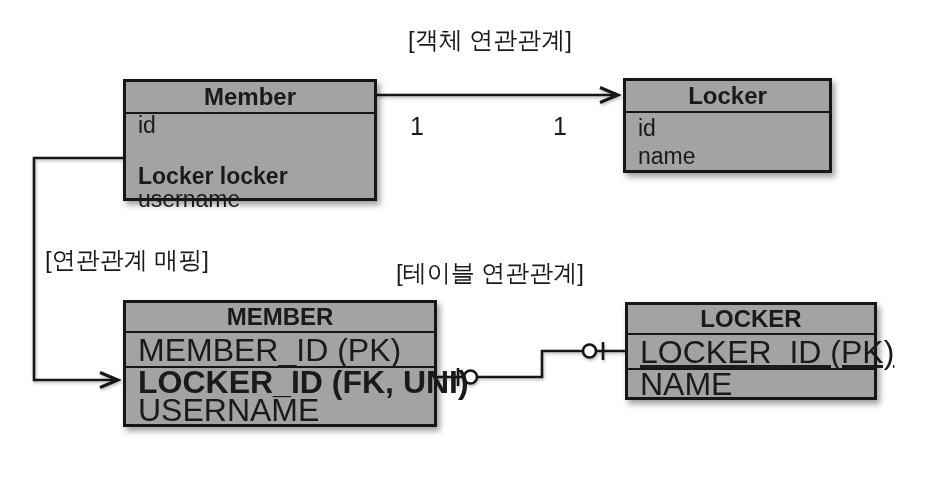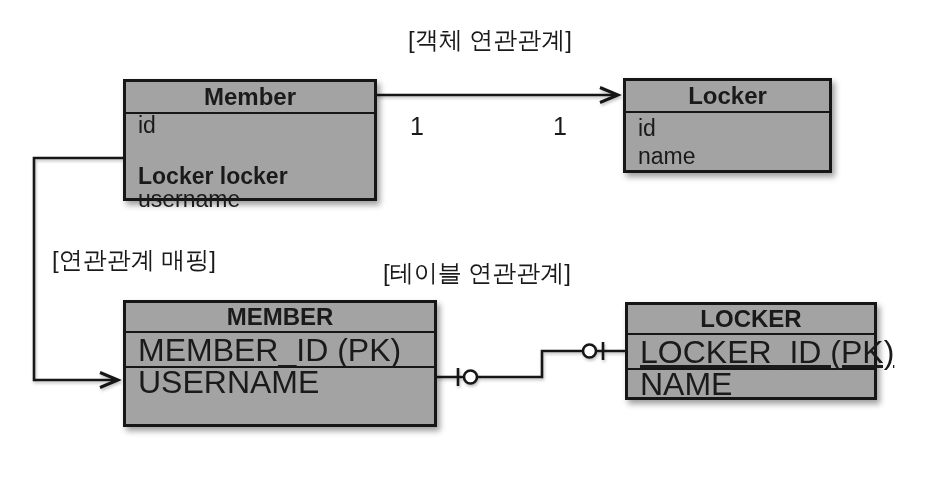--- a/index.html
+++ b/index.html
@@ -82,43 +82,44 @@
       <polyline points="437,377 542,377 542,351 625,351"></polyline>
       <line x1="458" y1="368" x2="458" y2="386"></line>
       <line x1="603" y1="342" x2="603" y2="360"></line>
       <circle cx="470.5" cy="377" r="6.5" fill="#ffffff"></circle>
       <circle cx="589.5" cy="351" r="6.5" fill="#ffffff"></circle>
     </g>
   </svg>
 
   <div class="section-title" style="left:340px;top:24px;width:300px;text-align:center;">[객체 연관관계]</div>
 
-  <div class="section-title" style="left:52px;top:244px;">[연관관계 매핑]</div>
+  <div class="section-title" style="left:45px;top:244px;">[연관관계 매핑]</div>
 
-  <div class="section-title" style="left:383px;top:257px;">[테이블 연관관계]</div>
+  <div class="section-title" style="left:396px;top:257px;">[테이블 연관관계]</div>
 
   <div class="box" style="left:123px;top:79px;width:254px;height:122px;">
     <div class="box-header" style="height:30px;">Member</div>
     <div class="field" style="height:28px;">id</div>
     <div class="field bold" style="height:28px;margin-top:28px;">Locker locker</div>
     <div class="field" style="height:28px;">username</div>
   </div>
 
   <div class="box" style="left:623px;top:78px;width:209px;height:95px;">
     <div class="box-header" style="height:30px;">Locker</div>
     <div class="field" style="height:28px;margin-top:1px;">id</div>
     <div class="field" style="height:28px;">name</div>
   </div>
 
   <div class="mult-label" style="left:397px;top:112px;">1</div>
   <div class="mult-label" style="left:540px;top:112px;">1</div>
 
   <div class="box tbl" style="left:123px;top:300px;width:314px;height:127px;">
     <div class="box-header" style="height:28px;">MEMBER</div>
     <div class="field pk-row" style="height:35px;">MEMBER_ID (PK)</div>
+    <div class="field bold" style="height:28px;">LOCKER_ID (FK, UNI)</div>
     <div class="field" style="height:28px;">USERNAME</div>
   </div>
 
   <div class="box tbl" style="left:625px;top:302px;width:252px;height:98px;">
     <div class="box-header" style="height:28px;">LOCKER</div>
     <div class="field pk-row" style="height:35px;text-decoration:underline;">LOCKER_ID (PK)</div>
     <div class="field" style="height:27px;">NAME</div>
   </div>
 
 </div>

